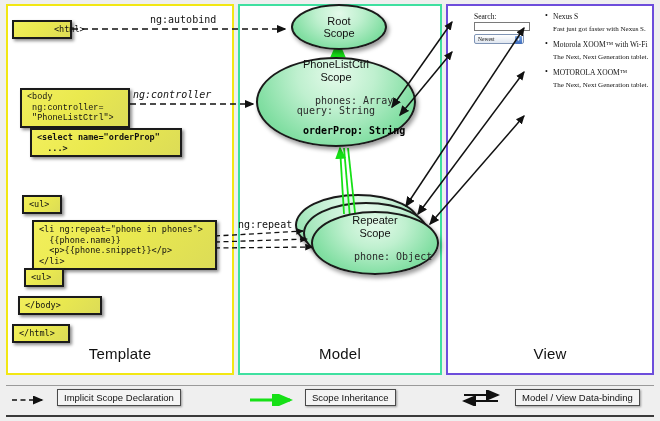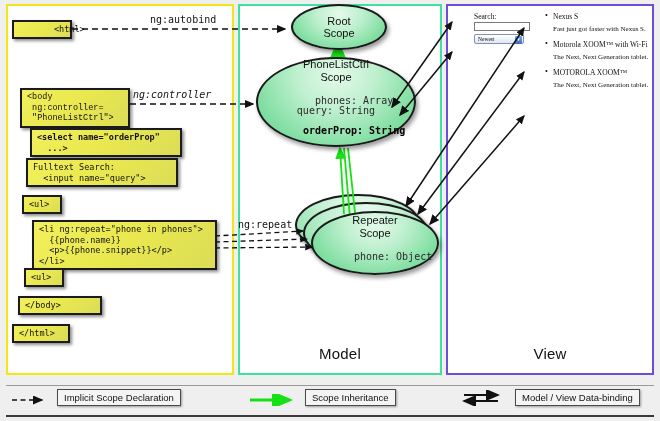--- a/index.html
+++ b/index.html
@@ -242,22 +242,20 @@
 
   <div class="codebox" style="left:12px;  top:20px;  width:60px;padding-left:40px;">&lt;html&gt;</div>
 
   <div class="codebox" style="left:20px;  top:88px;  width:110px;font-family:Liberation Mono, monospace;">&lt;body
  ng:controller=
  "PhoneListCtrl"&gt;</div>
 
   <div class="codebox bold" style="left:30px; top:128px; width:152px;">&lt;select name="orderProp"
   ...&gt;</div>
 
-  <div class="codebox" style="left:26px;  top:158px; width:152px;">Fulltext Search:
-  &lt;input name="query"&gt;</div>
 
   <div class="codebox" style="left:22px;  top:195px; width:40px;">&lt;ul&gt;</div>
 
   <div class="codebox" style="left:32px;  top:220px; width:185px;">&lt;li ng:repeat="phone in phones"&gt;
   {{phone.name}}
   &lt;p&gt;{{phone.snippet}}&lt;/p&gt;
 &lt;/li&gt;</div>
 
   <div class="codebox" style="left:24px;  top:268px; width:40px;">&lt;ul&gt;</div>
 
@@ -332,20 +330,21 @@
         <div class="phone-name">Motorola XOOM™ with Wi-Fi</div>
         <div class="phone-snippet">The Next, Next Generation tablet.</div>
       </div>
       <div class="phone-item">
         <div class="phone-name">MOTOROLA XOOM™</div>
         <div class="phone-snippet">The Next, Next Generation tablet.</div>
       </div>
     </div>
   </div>
 
+  <div class="panel-title" style="left:6px; top:345px; width:228px;">Template</div>
   <div class="panel-title" style="left:446px; top:345px; width:208px;">View</div>
   <div class="panel-title" style="left:238px; top:345px; width:204px;">Model</div>
 
   <div class="hr" id="hr-top"></div>
   <div class="hr" id="hr-bottom"></div>
 
   <div id="legend">
 
     <div class="legend-item" style="left:10px; top:8px;">
       <svg class="legend-marker" width="40" height="12">

